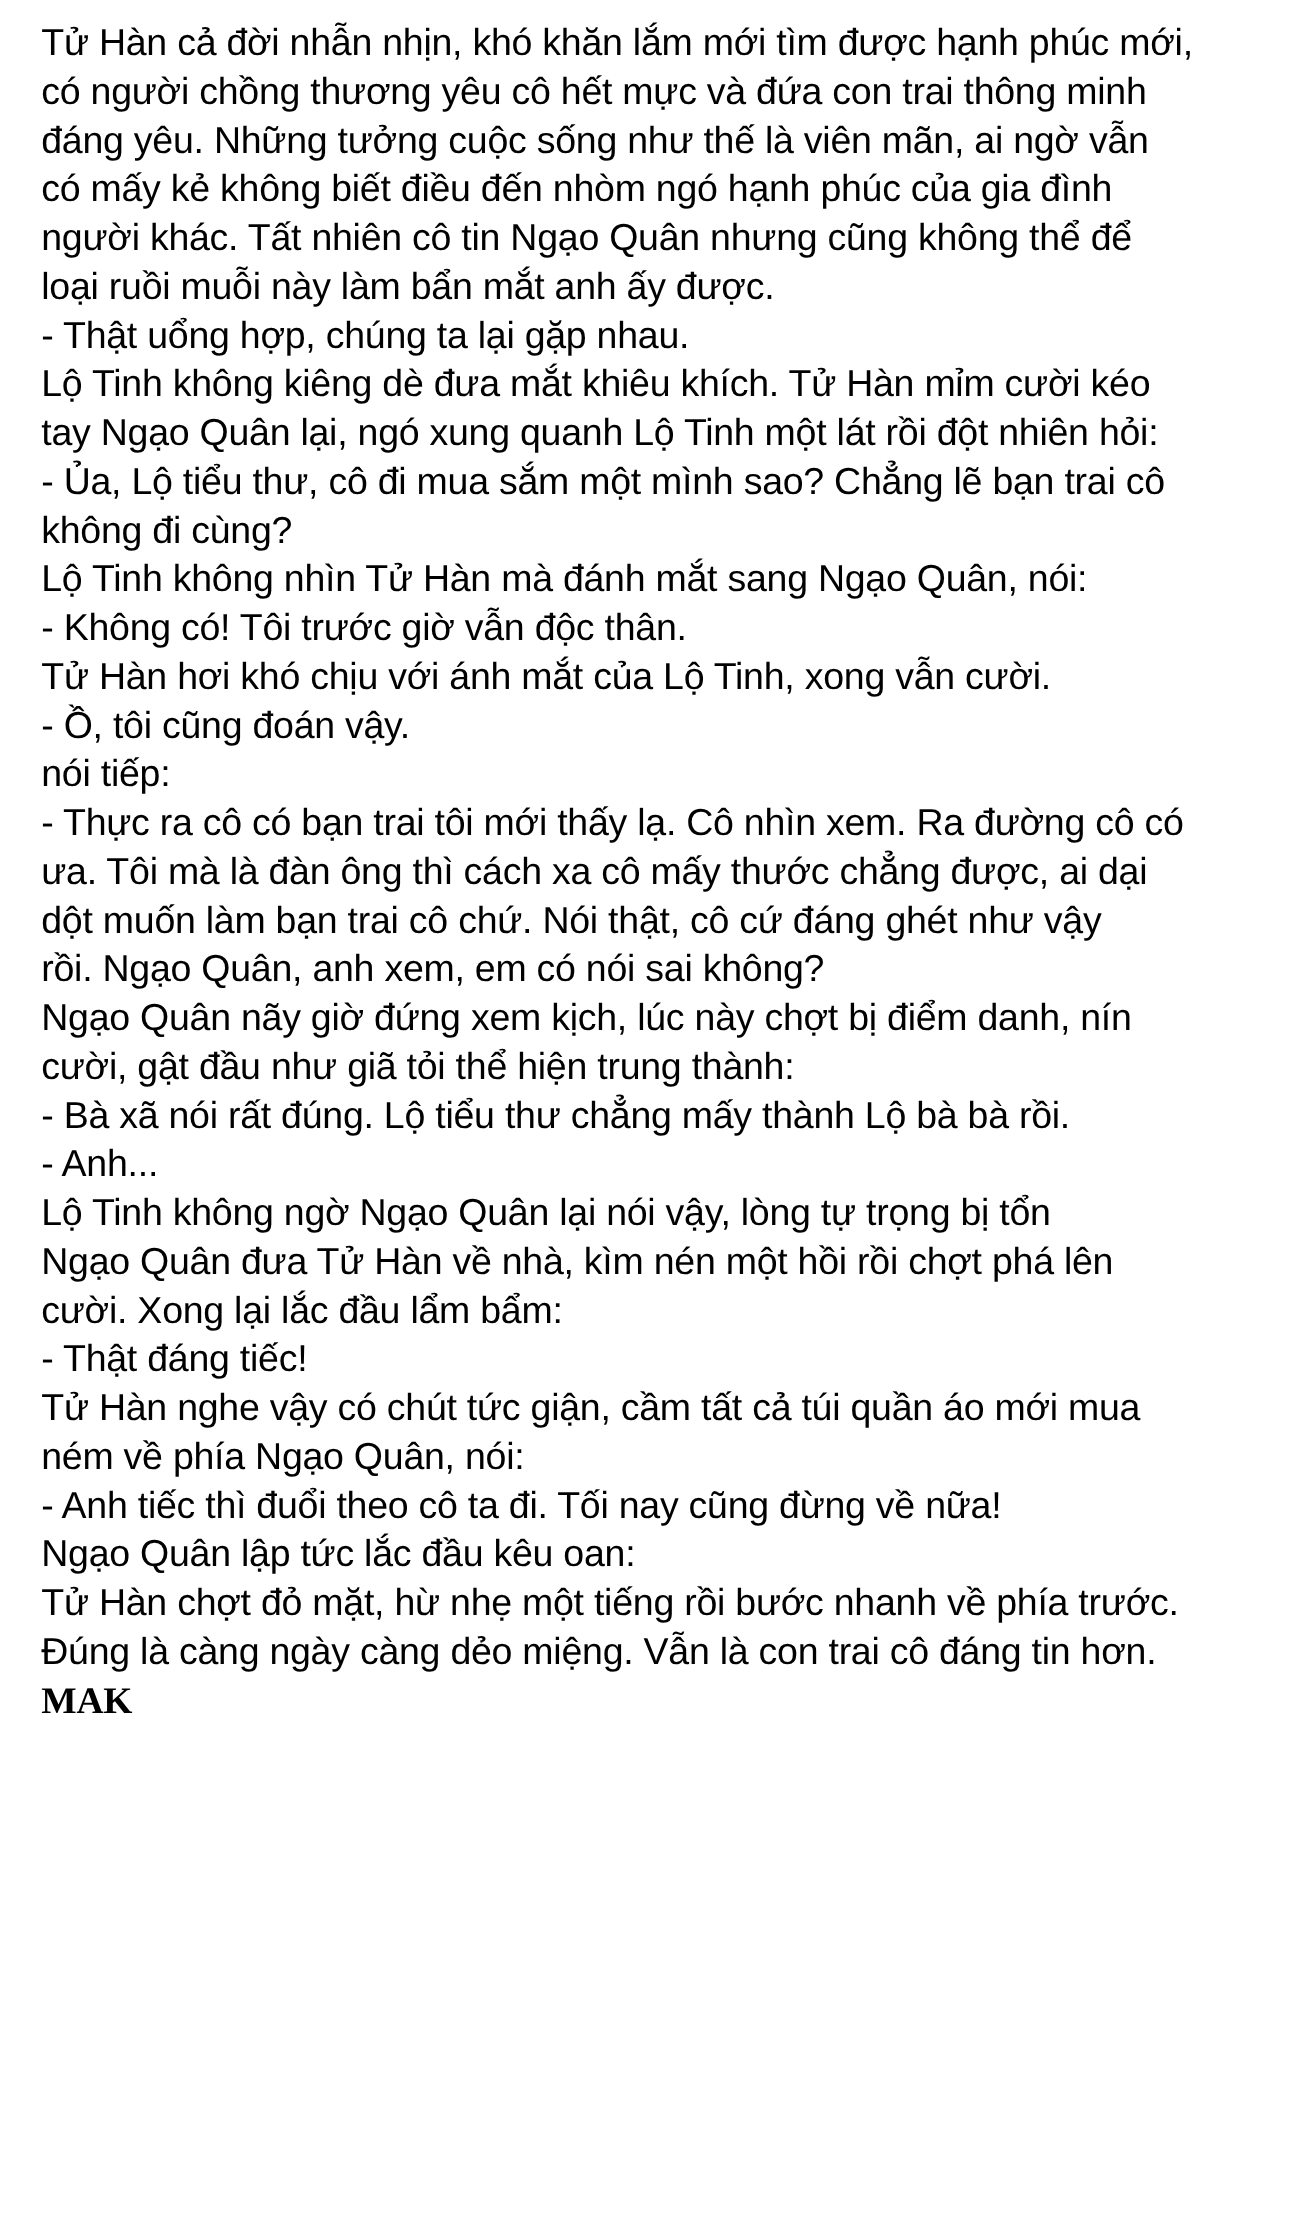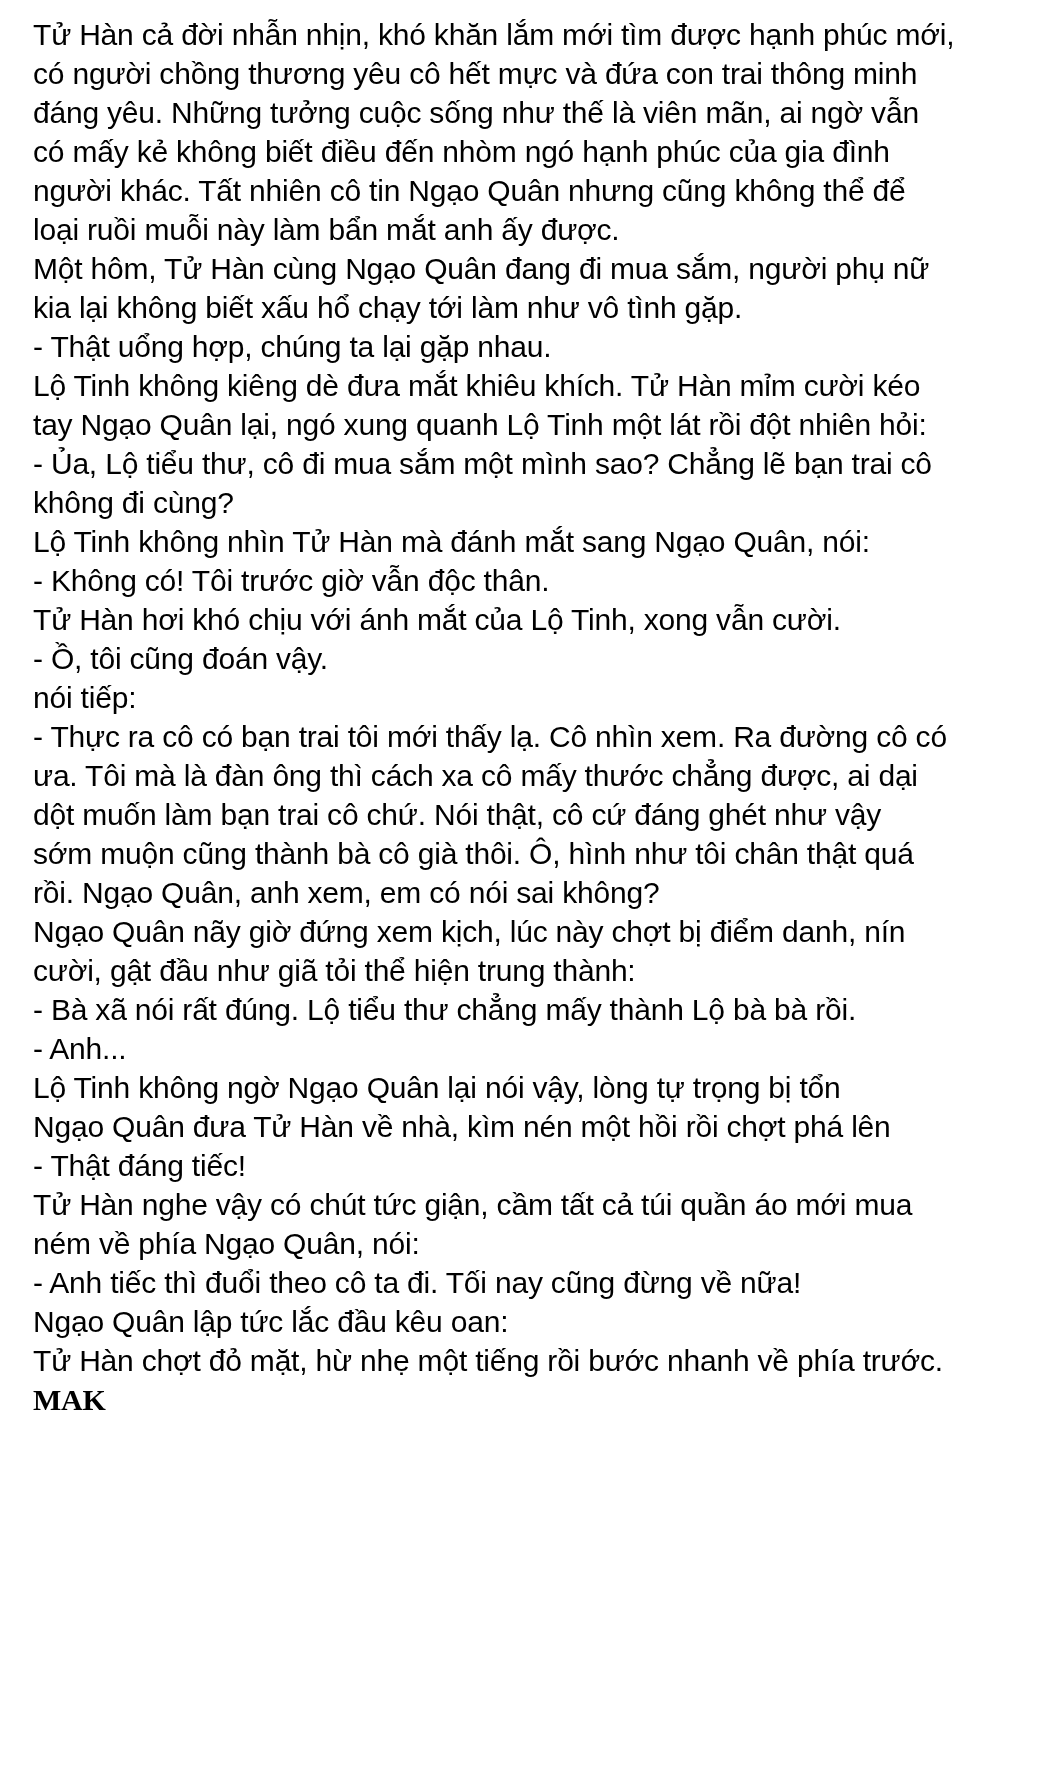--- a/index.html
+++ b/index.html
@@ -47,24 +47,20 @@
   <div class="story-text">
       <div class="story-paragraph">
         <div class="text-line">Tử Hàn cả đời nhẫn nhịn, khó khăn lắm mới tìm được hạnh phúc mới,</div>
         <div class="text-line">có người chồng thương yêu cô hết mực và đứa con trai thông minh</div>
         <div class="text-line">đáng yêu. Những tưởng cuộc sống như thế là viên mãn, ai ngờ vẫn</div>
         <div class="text-line">có mấy kẻ không biết điều đến nhòm ngó hạnh phúc của gia đình</div>
         <div class="text-line">người khác. Tất nhiên cô tin Ngạo Quân nhưng cũng không thể để</div>
         <div class="text-line">loại ruồi muỗi này làm bẩn mắt anh ấy được.</div>
       </div>
       <div class="story-paragraph">
-        <div class="text-line">Một hôm, Tử Hàn cùng Ngạo Quân đang đi mua sắm, người phụ nữ</div>
-        <div class="text-line">kia lại không biết xấu hổ chạy tới làm như vô tình gặp.</div>
-      </div>
-      <div class="story-paragraph">
         <div class="text-line">- Thật uổng hợp, chúng ta lại gặp nhau.</div>
       </div>
       <div class="story-paragraph">
         <div class="text-line">Lộ Tinh không kiêng dè đưa mắt khiêu khích. Tử Hàn mỉm cười kéo</div>
         <div class="text-line">tay Ngạo Quân lại, ngó xung quanh Lộ Tinh một lát rồi đột nhiên hỏi:</div>
       </div>
       <div class="story-paragraph">
         <div class="text-line">- Ủa, Lộ tiểu thư, cô đi mua sắm một mình sao? Chẳng lẽ bạn trai cô</div>
         <div class="text-line">không đi cùng?</div>
       </div>
@@ -80,52 +76,53 @@
       <div class="story-paragraph">
         <div class="text-line">- Ồ, tôi cũng đoán vậy.</div>
       </div>
       <div class="story-paragraph">
         <div class="text-line">nói tiếp:</div>
       </div>
       <div class="story-paragraph">
         <div class="text-line">- Thực ra cô có bạn trai tôi mới thấy lạ. Cô nhìn xem. Ra đường cô có</div>
         <div class="text-line">ưa. Tôi mà là đàn ông thì cách xa cô mấy thước chẳng được, ai dại</div>
         <div class="text-line">dột muốn làm bạn trai cô chứ. Nói thật, cô cứ đáng ghét như vậy</div>
-        <div class="text-line">sớm muộn cũng thành bà cô già thôi. Ô, hình như tôi chân thật quá</div>
         <div class="text-line">rồi. Ngạo Quân, anh xem, em có nói sai không?</div>
       </div>
       <div class="story-paragraph">
         <div class="text-line">Ngạo Quân nãy giờ đứng xem kịch, lúc này chợt bị điểm danh, nín</div>
         <div class="text-line">cười, gật đầu như giã tỏi thể hiện trung thành:</div>
       </div>
       <div class="story-paragraph">
         <div class="text-line">- Bà xã nói rất đúng. Lộ tiểu thư chẳng mấy thành Lộ bà bà rồi.</div>
       </div>
       <div class="story-paragraph">
         <div class="text-line">- Anh...</div>
       </div>
       <div class="story-paragraph">
         <div class="text-line">Lộ Tinh không ngờ Ngạo Quân lại nói vậy, lòng tự trọng bị tổn</div>
       </div>
       <div class="story-paragraph">
         <div class="text-line">Ngạo Quân đưa Tử Hàn về nhà, kìm nén một hồi rồi chợt phá lên</div>
+        <div class="text-line">cười. Xong lại lắc đầu lẩm bẩm:</div>
       </div>
       <div class="story-paragraph">
         <div class="text-line">- Thật đáng tiếc!</div>
       </div>
       <div class="story-paragraph">
         <div class="text-line">Tử Hàn nghe vậy có chút tức giận, cầm tất cả túi quần áo mới mua</div>
         <div class="text-line">ném về phía Ngạo Quân, nói:</div>
       </div>
       <div class="story-paragraph">
         <div class="text-line">- Anh tiếc thì đuổi theo cô ta đi. Tối nay cũng đừng về nữa!</div>
       </div>
       <div class="story-paragraph">
         <div class="text-line">Ngạo Quân lập tức lắc đầu kêu oan:</div>
       </div>
       <div class="story-paragraph">
         <div class="text-line">Tử Hàn chợt đỏ mặt, hừ nhẹ một tiếng rồi bước nhanh về phía trước.</div>
+        <div class="text-line">Đúng là càng ngày càng dẻo miệng. Vẫn là con trai cô đáng tin hơn.</div>
       </div>
       <div class="story-paragraph">
         <div class="text-line bold">MAK</div>
       </div>
     </div>
 </div>
 
 </body></html>

